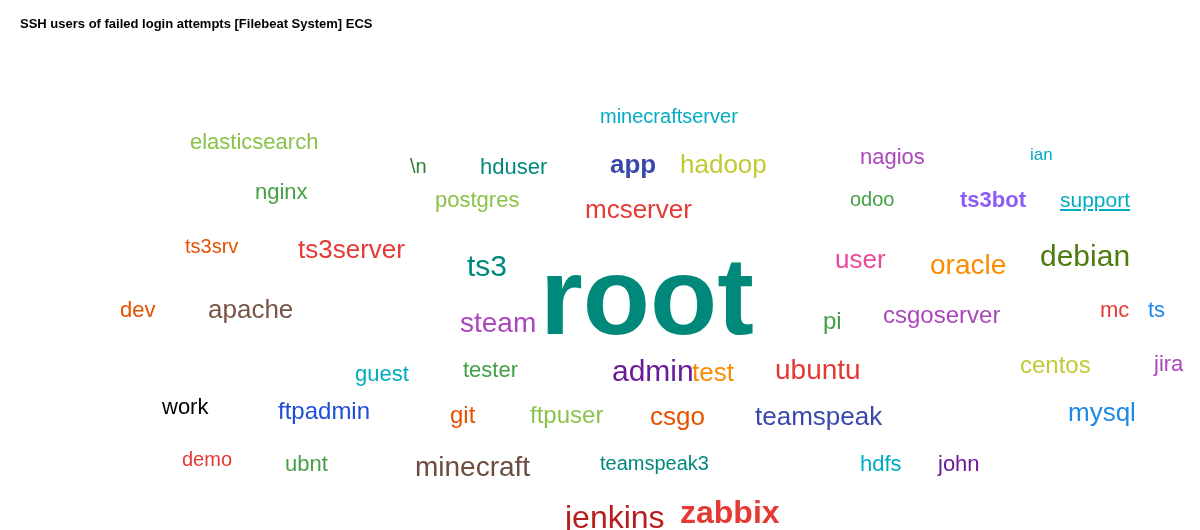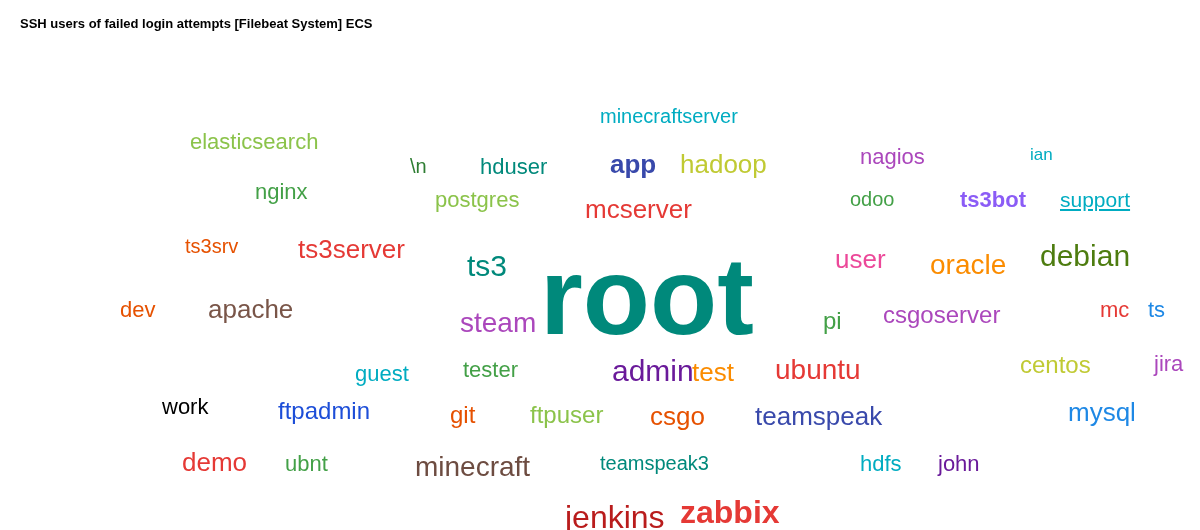--- a/index.html
+++ b/index.html
@@ -76,21 +76,21 @@
       <span class="word" style="left: 755px; top: 315px; font-size: 28px; color: rgb(229, 57, 53); font-weight: 400;">ubuntu</span>
       <span class="word" style="left: 1000px; top: 312px; font-size: 24px; color: rgb(192, 202, 51); font-weight: 400;">centos</span>
       <span class="word" style="left: 1110px; top: 312px; font-size: 22px; color: rgb(171, 71, 188); font-weight: 400; margin-left: 24px;">jira</span>
       <span class="word" style="left: 142px; top: 355px; font-size: 22px; color: #000000; font-weight: 400;">work</span>
       <span class="word" style="left: 258px; top: 358px; font-size: 24px; color: #1d4ed8; font-weight: 400; text-align: center;">ftpadmin</span>
       <span class="word" style="left: 430px; top: 362px; font-size: 24px; color: rgb(230, 81, 0); font-weight: 400;">git</span>
       <span class="word" style="left: 510px; top: 362px; font-size: 24px; color: rgb(139, 195, 74); font-weight: 400;">ftpuser</span>
       <span class="word" style="left: 630px; top: 362px; font-size: 26px; color: rgb(230, 81, 0); font-weight: 400;">csgo</span>
       <span class="word" style="left: 735px; top: 362px; font-size: 26px; color: rgb(57, 73, 171); font-weight: 400;">teamspeak</span>
       <span class="word" style="left: 1048px; top: 358px; font-size: 26px; color: rgb(30, 136, 229); font-weight: 400;">mysql</span>
-      <span class="word" style="left: 162px; top: 408px; font-size: 26px; color: rgb(229, 57, 53); font-weight: 400;">demo</span>
+      <span class="word" style="left: 162px; top: 408px; font-size: 20px; color: rgb(229, 57, 53); font-weight: 400;">demo</span>
       <span class="word" style="left: 265px; top: 412px; font-size: 22px; color: rgb(67, 160, 71); font-weight: 400;">ubnt</span>
       <span class="word" style="left: 395px; top: 412px; font-size: 28px; color: rgb(109, 76, 65); font-weight: 400;">minecraft</span>
       <span class="word" style="left: 580px; top: 412px; font-size: 20px; color: rgb(0, 137, 123); font-weight: 400;">teamspeak3</span>
       <span class="word" style="left: 840px; top: 412px; font-size: 22px; color: rgb(0, 172, 193); font-weight: 400;">hdfs</span>
       <span class="word" style="left: 918px; top: 412px; font-size: 22px; color: rgb(106, 26, 154); font-weight: 400;">john</span>
       <span class="word" style="left: 545px; top: 460px; font-size: 32px; color: #b91c1c; font-weight: 400;">jenkins</span>
       <span class="word" style="left: 660px; top: 455px; font-size: 32px; color: rgb(229, 57, 53); font-weight: 700;">zabbix</span>
     </div>
 </div>
 

